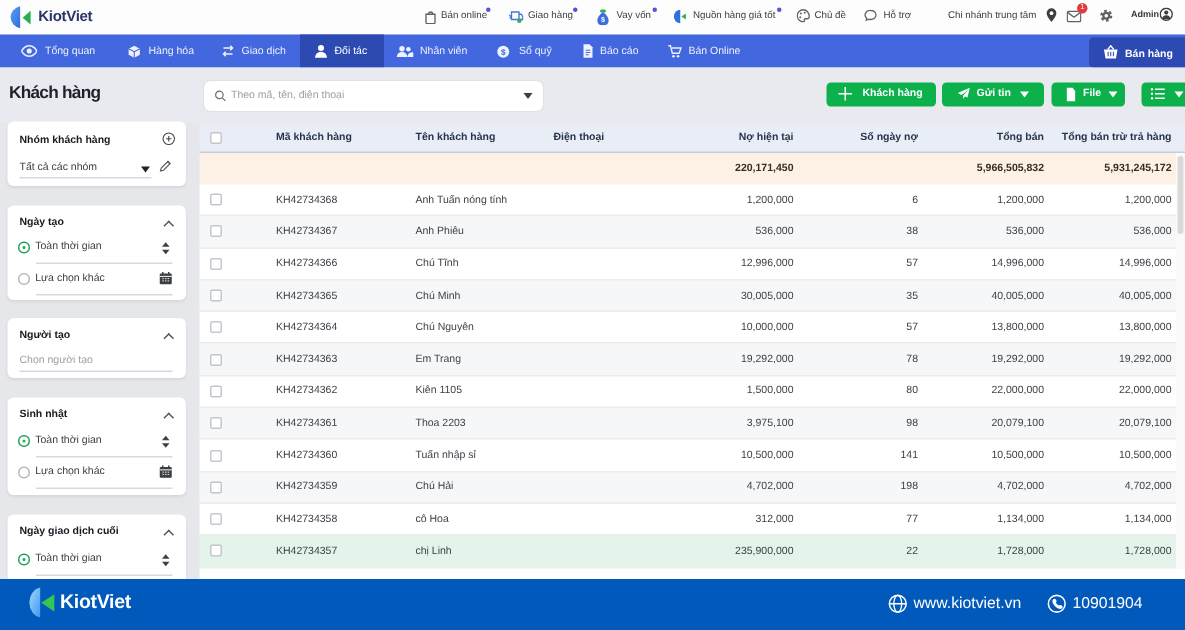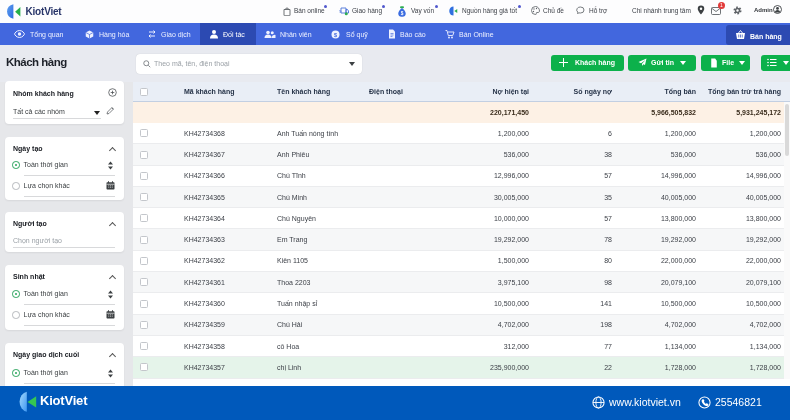--- a/index.html
+++ b/index.html
@@ -479,16 +479,16 @@
   <svg style="left:592px;top:10px" width="13" height="13" viewBox="0 0 20 20">
         <circle cx="10" cy="10" r="8.6" fill="none" stroke="#fff" stroke-width="1.6"></circle>
         <ellipse cx="10" cy="10" rx="4" ry="8.6" fill="none" stroke="#fff" stroke-width="1.4"></ellipse>
         <path d="M1.6 10h16.8" stroke="#fff" stroke-width="1.4"></path>
       </svg>
   <div class="ftxt" style="left:609px">www.kiotviet.vn</div>
   <svg style="left:698px;top:10px" width="13" height="13" viewBox="0 0 20 20">
         <circle cx="10" cy="10" r="8.6" fill="none" stroke="#fff" stroke-width="1.6"></circle>
         <path d="M6.5 5.5c.8-.8 1.8-.8 2.3 0l.8 1.2c.4.6.2 1.4-.4 1.9 0 0 .2 1 1.2 2s2 1.2 2 1.2c.5-.6 1.3-.8 1.9-.4l1.2.8c.8.5.8 1.5 0 2.3-.7.7-1.9 1.1-3 .7-1.2-.4-2.8-1.2-4.3-2.7S6 9.7 5.7 8.5c-.4-1.1 0-2.3.8-3z" fill="#fff"></path>
       </svg>
-  <div class="ftxt" style="left:715px">25546821</div>
+  <div class="ftxt" style="left:715px">10901904</div>
 </div>
 
 </div>
 
 </body></html>

